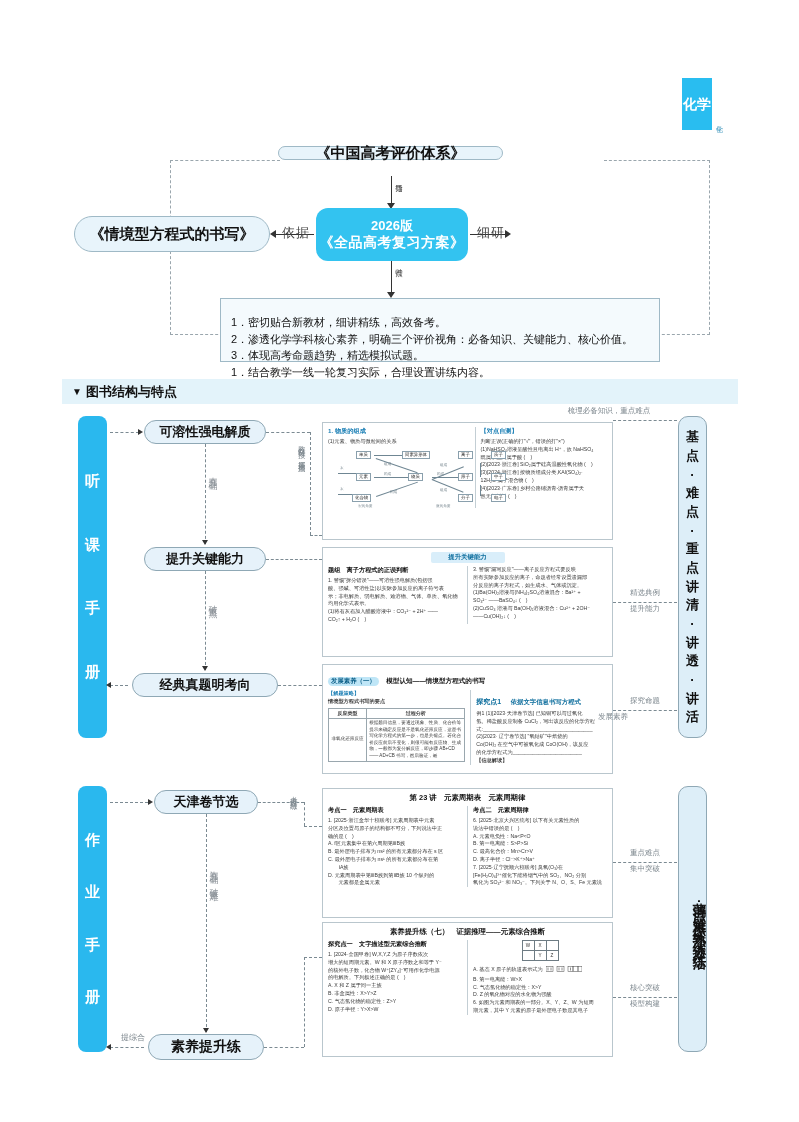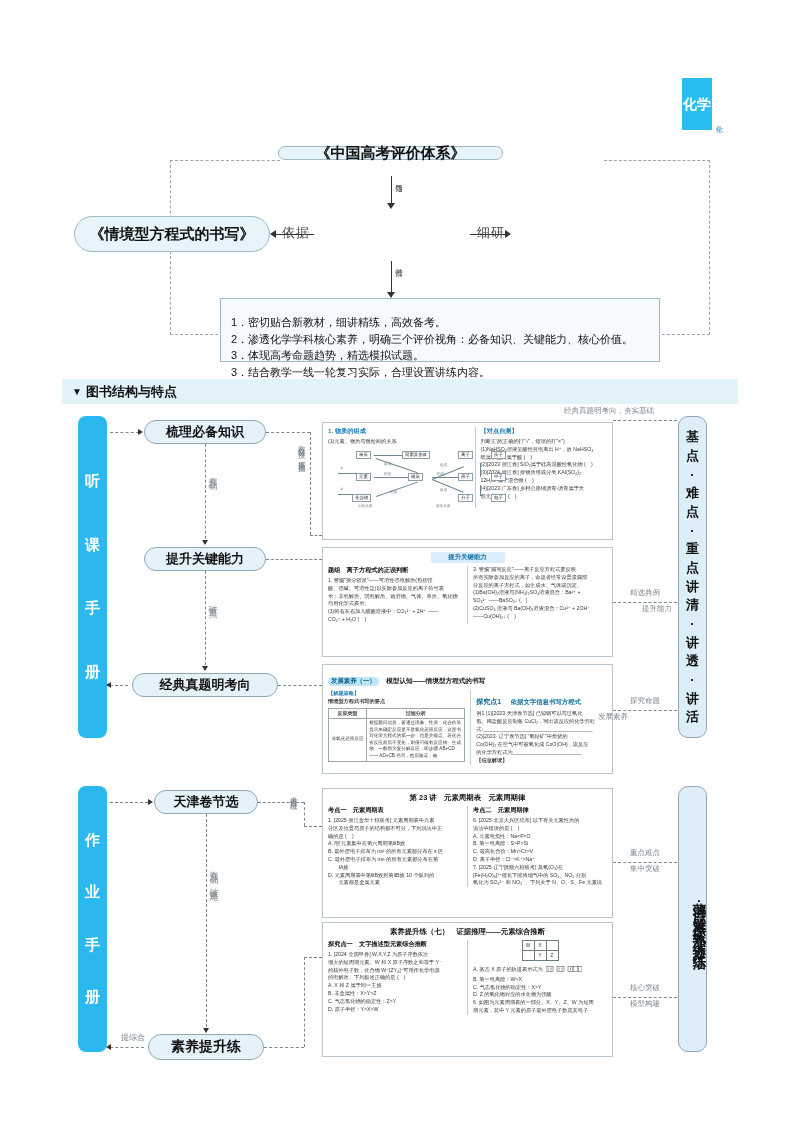--- a/index.html
+++ b/index.html
@@ -160,57 +160,61 @@
     <div class="flow-dashed-topR"></div>
 
     <div class="pillbox fb-top">《中国高考评价体系》</div>
 
     <div class="vline" style="left:317px;top:30px;height:28px;"></div>
     <div class="arrow-d" style="left:313px;top:57px;"></div>
     <div class="vlabel" style="left:321px;top:32px;">指导</div>
 
     <div class="pillbox fb-left">《情境型方程式的书写》</div>
 
+    <div class="fb-center">
+      <span class="l1">2026版</span>
+      <span class="l2">《全品高考复习方案》</span>
+    </div>
 
     <div class="hline" style="left:200px;top:88px;width:40px;"></div>
     <div class="arrow-l" style="left:196px;top:84px;"></div>
     <div class="hlabel" style="left:208px;top:78px;">依据</div>
 
     <div class="hline" style="left:396px;top:88px;width:38px;"></div>
     <div class="arrow-r" style="left:431px;top:84px;"></div>
     <div class="hlabel" style="left:403px;top:78px;">细研</div>
 
 
     <div class="vline" style="left:317px;top:115px;height:32px;"></div>
     <div class="arrow-d" style="left:313px;top:146px;"></div>
     <div class="vlabel" style="left:321px;top:116px;">特点</div>
 
     <div class="fb-bullets">
       <div>1．密切贴合新教材，细讲精练，高效备考。</div>
       <div>2．渗透化学学科核心素养，明确三个评价视角：必备知识、关键能力、核心价值。</div>
       <div>3．体现高考命题趋势，精选模拟试题。</div>
-      <div>3．结合教学一线一轮复习实际，合理设置讲练内容。</div>
+      <div>1．结合教学一线一轮复习实际，合理设置讲练内容。</div>
     </div>
   </div>
 
   <div class="sec-head">
     <span class="sec-caret">▼</span>
     <span>图书结构与特点</span>
   </div>
 
   <div class="smap">
 
     <div class="vbar" style="left:16px;top:4px;height:322px;">
       <span>听</span>
       <span>课</span>
       <span>手</span>
       <span>册</span>
     </div>
 
-    <div class="node" style="left:82px;top:8px;width:122px;height:24px;font-size:13px;">梳理必备知识</div>
+    <div class="node" style="left:82px;top:8px;width:122px;height:24px;font-size:13px;">可溶性强电解质</div>
     <div class="dash-h" style="left:48px;top:20px;width:29px;"></div>
     <div class="arw-r" style="left:76px;top:16.5px;"></div>
 
     <div class="dash-v" style="left:143px;top:32px;height:100px;"></div>
     <div class="arw-d" style="left:139.5px;top:128px;"></div>
     <div class="vtxt" style="left:146px;top:58px;">夯基础</div>
 
     <div class="node" style="left:82px;top:135px;width:122px;height:24px;font-size:13px;">提升关键能力</div>
 
     <div class="dash-v" style="left:143px;top:159px;height:99px;"></div>
@@ -338,26 +342,26 @@
           <div class="c-line">氢、稀盐酸反应制备 CuCl₂，写出该反应的化学方程</div>
           <div class="c-line">式:______________________________________</div>
           <div class="c-line">(2)[2023· 辽宁卷节选] "氧钴矿"中焙烧的</div>
           <div class="c-line">Co(OH)₂ 在空气中可被氧化成 CoO(OH)，该反应</div>
           <div class="c-line">的化学方程式为________________________</div>
           <div class="c-line" style="font-weight:bold;">【信息解读】</div>
         </div>
       </div>
     </div>
 
-    <div class="htxt-sm" style="left:487px;top:-6px;width:120px;">经典真题明考向，夯实基础</div>
+    <div class="htxt-sm" style="left:487px;top:-6px;width:120px;">梳理必备知识，重点难点</div>
     <div class="dash-h" style="left:551px;top:8px;width:64px;"></div>
 
     <div class="htxt-sm" style="left:556px;top:176px;width:54px;">精选典例</div>
     <div class="dash-h" style="left:551px;top:190px;width:64px;"></div>
-    <div class="htxt-sm" style="left:556px;top:192px;width:54px;text-align:right;">提升能力</div>
+    <div class="htxt-sm" style="left:556px;top:192px;width:54px;">提升能力</div>
 
     <div class="htxt-sm" style="left:556px;top:284px;width:54px;">探究命题</div>
     <div class="dash-h" style="left:551px;top:298px;width:64px;"></div>
     <div class="htxt-sm" style="left:524px;top:300px;width:54px;">发展素养</div>
 
     <div class="rbar" style="left:616px;top:4px;height:322px;">
       <span>基</span>
       <span>点</span>
       <span>·</span>
       <span>难</span>

